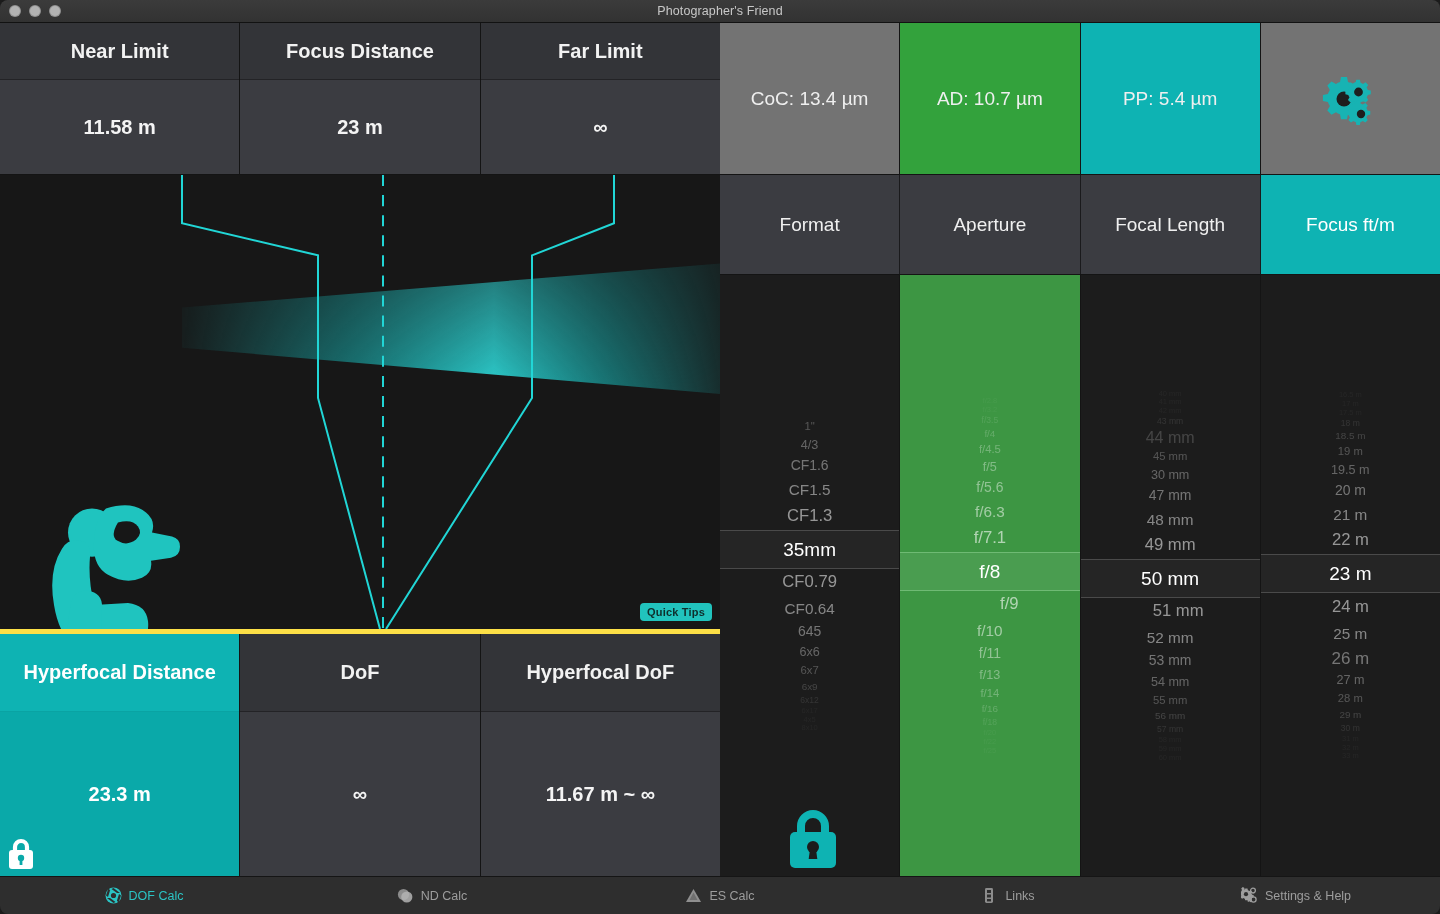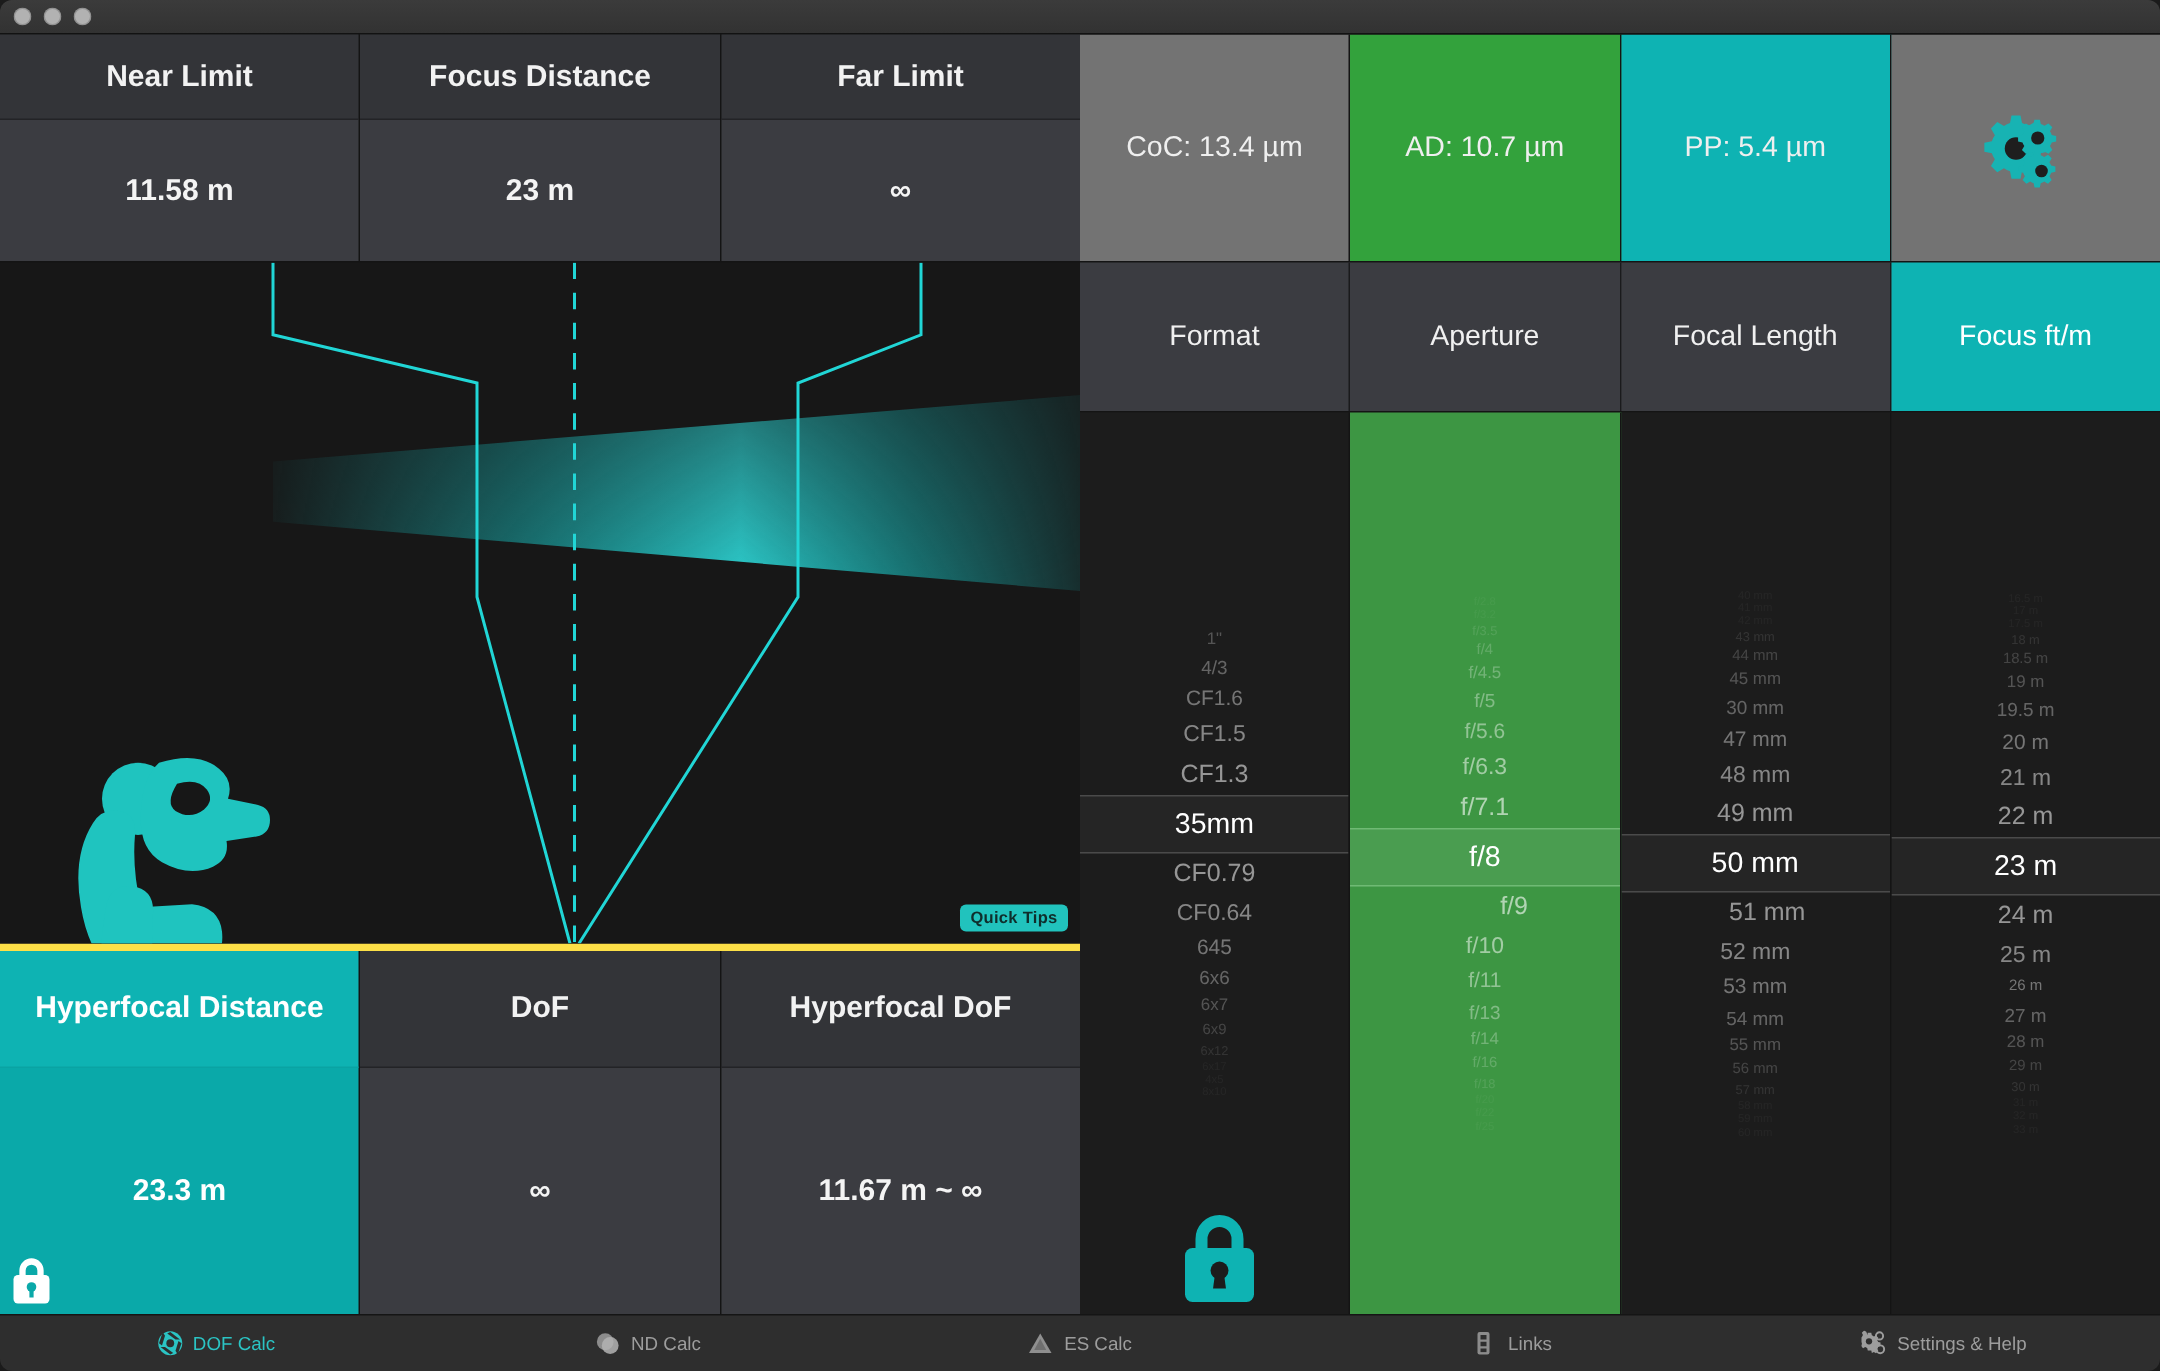--- a/index.html
+++ b/index.html
@@ -147,20 +147,21 @@
 <body>
 
 <div class="window">
 
   <div class="titlebar">
     <div class="traffic">
       <span class="light"></span>
       <span class="light"></span>
       <span class="light"></span>
     </div>
+    <div class="title-text">Photographer's Friend</div>
   </div>
 
   <div class="appbody">
 
     <div class="left">
 
       <div class="result-row">
         <div class="rcard">
           <div class="head">Near Limit</div>
           <div class="val">11.58 m</div>
@@ -351,21 +352,21 @@
               <div class="opt" style="font-size:7.5px;opacity:0.05;padding:0.5px 0;">f/25</div>
             </div>
         </div>
 
         <div class="pcol">
           <div class="wheel">
               <div class="opt" style="font-size:7.5px;opacity:0.05;padding:0.5px 0;">40 mm</div>
               <div class="opt" style="font-size:7.5px;opacity:0.05;padding:0.5px 0;">41 mm</div>
               <div class="opt" style="font-size:7.5px;opacity:0.05;padding:1.04px 0;">42 mm</div>
               <div class="opt" style="font-size:8.549999999999999px;opacity:0.135;padding:1.6600000000000001px 0;">43 mm</div>
-              <div class="opt" style="font-size:10px;opacity:0.22999999999999998;padding:2.2800000000000002px 0;">44 mm</div>
+              <div class="opt" style="font-size:16px;opacity:0.22999999999999998;padding:2.2800000000000002px 0;">44 mm</div>
               <div class="opt" style="font-size:11.25px;opacity:0.32500000000000007;padding:2.9px 0;">45 mm</div>
               <div class="opt" style="font-size:12.6px;opacity:0.42000000000000004;padding:3.52px 0;">30 mm</div>
               <div class="opt" style="font-size:13.95px;opacity:0.515;padding:4.140000000000001px 0;">47 mm</div>
               <div class="opt" style="font-size:15.3px;opacity:0.6100000000000001;padding:4.76px 0;">48 mm</div>
               <div class="opt" style="font-size:16.65px;opacity:0.7050000000000001;padding:5.38px 0;">49 mm</div>
               <div class="opt sel">50 mm</div>
               <div class="opt" style="font-size:16.65px;opacity:0.7050000000000001;padding:5.38px 0;margin-left:16px;">51 mm</div>
               <div class="opt" style="font-size:15.3px;opacity:0.6100000000000001;padding:4.76px 0;">52 mm</div>
               <div class="opt" style="font-size:13.95px;opacity:0.515;padding:4.140000000000001px 0;">53 mm</div>
               <div class="opt" style="font-size:12.6px;opacity:0.42000000000000004;padding:3.52px 0;">54 mm</div>
@@ -386,21 +387,21 @@
               <div class="opt" style="font-size:8.549999999999999px;opacity:0.135;padding:1.6600000000000001px 0;">18 m</div>
               <div class="opt" style="font-size:9.899999999999999px;opacity:0.22999999999999998;padding:2.2800000000000002px 0;">18.5 m</div>
               <div class="opt" style="font-size:11.25px;opacity:0.32500000000000007;padding:2.9px 0;">19 m</div>
               <div class="opt" style="font-size:12.6px;opacity:0.42000000000000004;padding:3.52px 0;">19.5 m</div>
               <div class="opt" style="font-size:13.95px;opacity:0.515;padding:4.140000000000001px 0;">20 m</div>
               <div class="opt" style="font-size:15.3px;opacity:0.6100000000000001;padding:4.76px 0;">21 m</div>
               <div class="opt" style="font-size:16.65px;opacity:0.7050000000000001;padding:5.38px 0;">22 m</div>
               <div class="opt sel">23 m</div>
               <div class="opt" style="font-size:16.65px;opacity:0.7050000000000001;padding:5.38px 0;">24 m</div>
               <div class="opt" style="font-size:15.3px;opacity:0.6100000000000001;padding:4.76px 0;">25 m</div>
-              <div class="opt" style="font-size:10px;opacity:0.515;padding:4.140000000000001px 0;">26 m</div>
+              <div class="opt" style="font-size:17px;opacity:0.515;padding:4.140000000000001px 0;">26 m</div>
               <div class="opt" style="font-size:12.6px;opacity:0.42000000000000004;padding:3.52px 0;">27 m</div>
               <div class="opt" style="font-size:11.25px;opacity:0.32500000000000007;padding:2.9px 0;">28 m</div>
               <div class="opt" style="font-size:9.899999999999999px;opacity:0.22999999999999998;padding:2.2800000000000002px 0;">29 m</div>
               <div class="opt" style="font-size:8.549999999999999px;opacity:0.135;padding:1.6600000000000001px 0;">30 m</div>
               <div class="opt" style="font-size:7.5px;opacity:0.05;padding:1.04px 0;">31 m</div>
               <div class="opt" style="font-size:7.5px;opacity:0.05;padding:0.5px 0;">32 m</div>
               <div class="opt" style="font-size:7.5px;opacity:0.05;padding:0.5px 0;">33 m</div>
             </div>
         </div>
 

